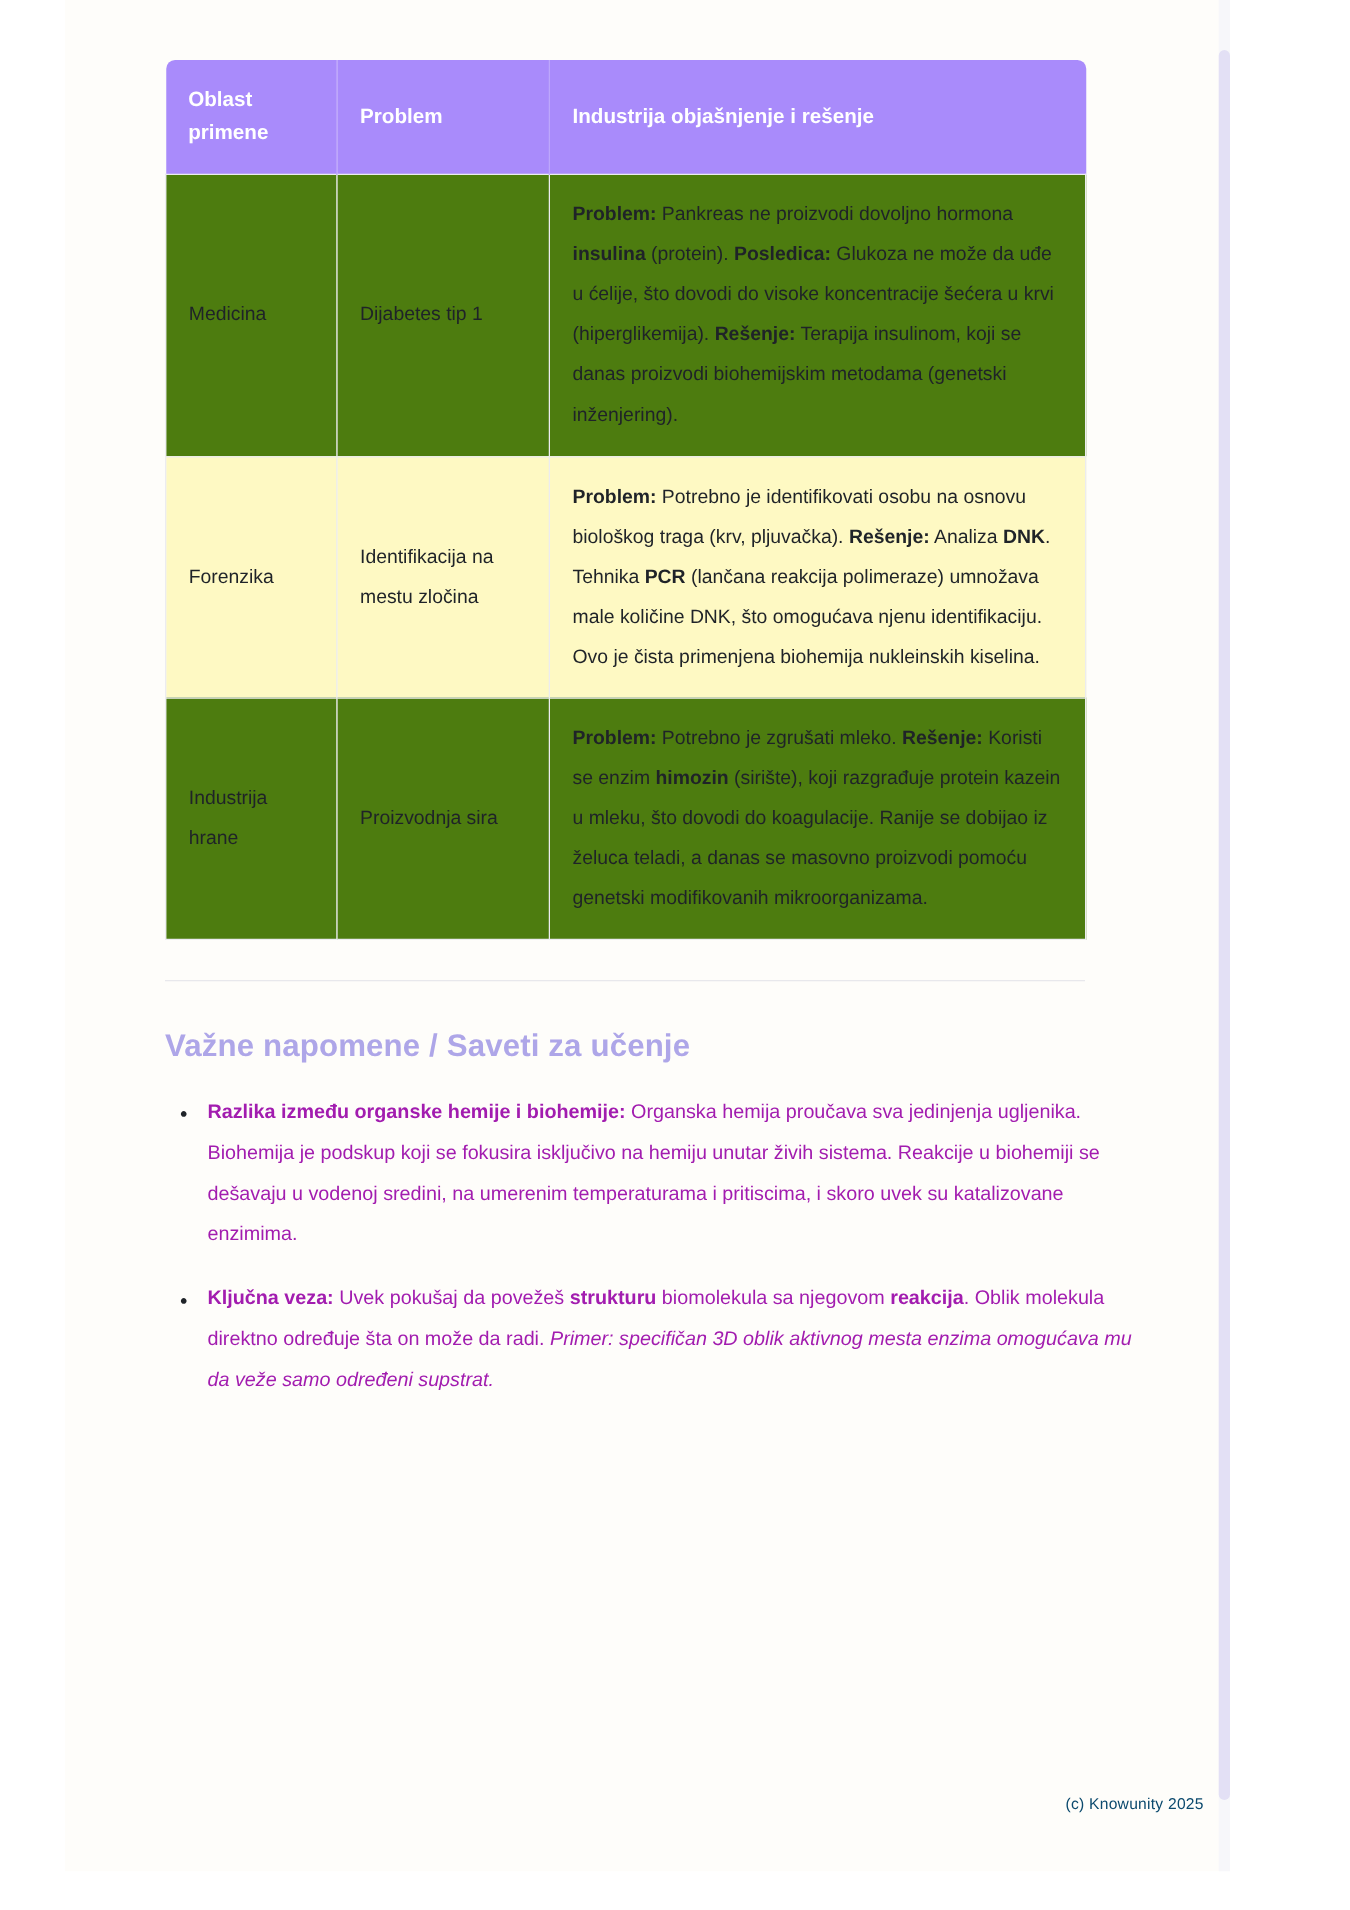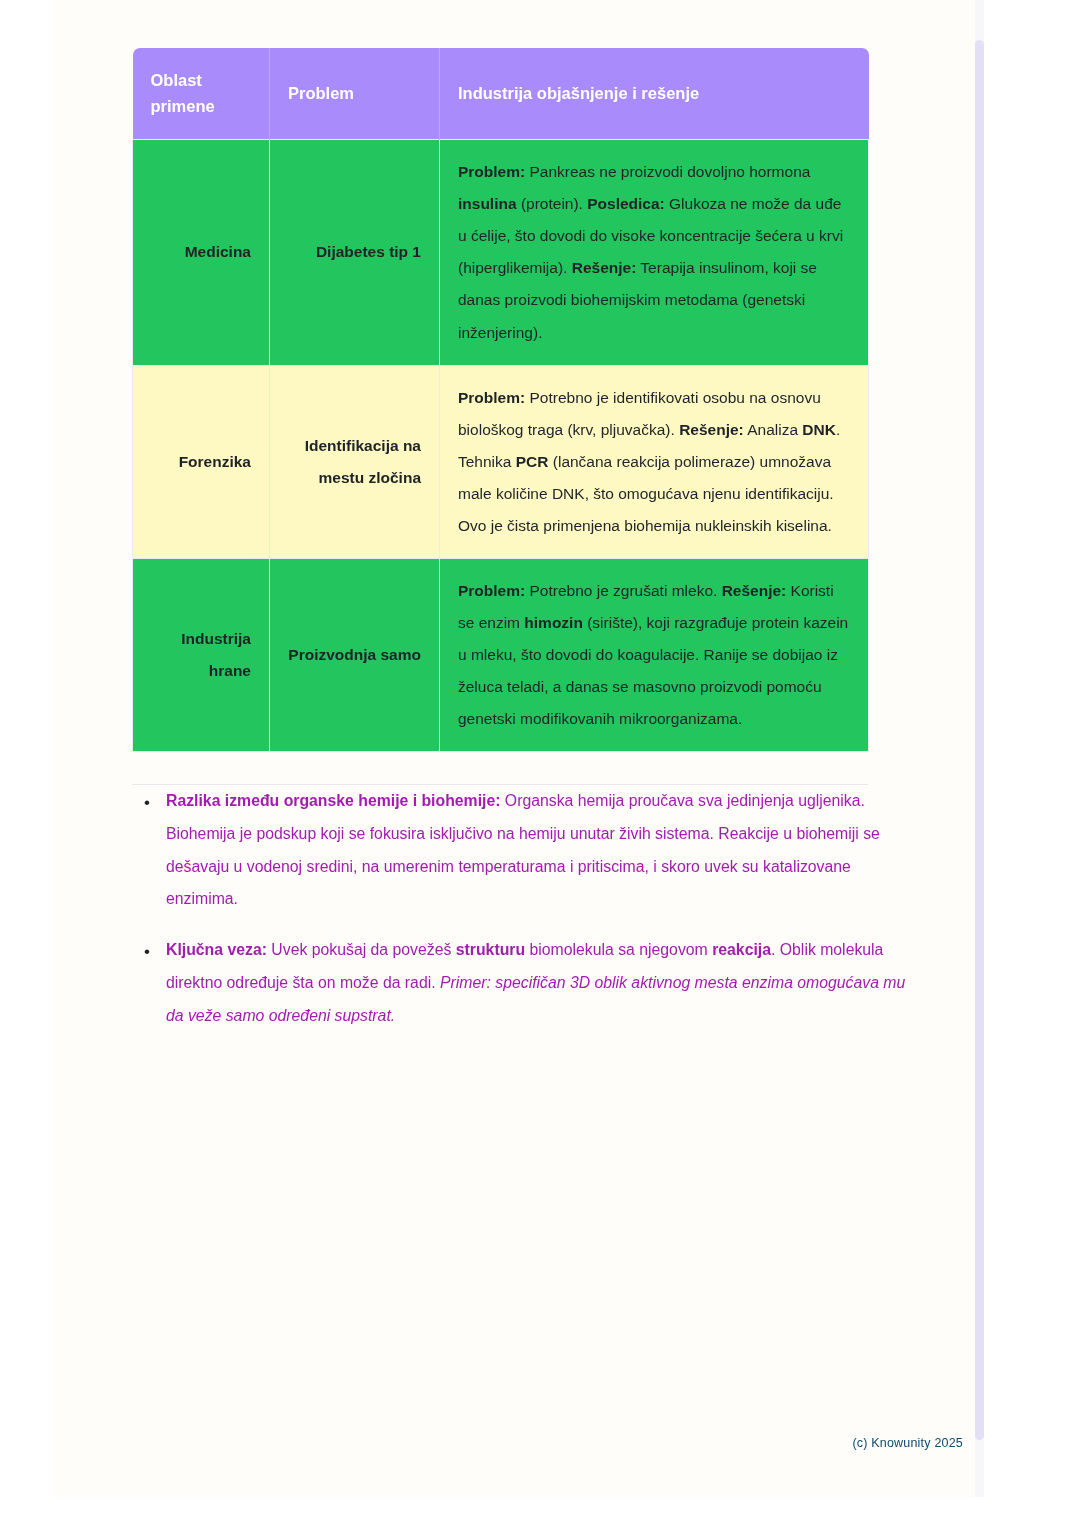--- a/index.html
+++ b/index.html
@@ -76,23 +76,23 @@
 
   #apps-table tbody td {
     font-size: 15.5px;
     line-height: 2.07;
     color: #1f2328;
     vertical-align: middle;
     padding: 16px 18px;
     border: 1px solid #ececf0;
   }
   #apps-table tbody tr.tint td { background: #fef9c3; }
-  #apps-table tbody tr.plain td { background: #22c55e; }
+  #apps-table tbody tr.plain td { background: #4d7c0f; }
   #apps-table tbody td.area,
-  #apps-table tbody td.problem { font-weight: bold; text-align: right; }
+  #apps-table tbody td.problem { font-weight: normal; }
   #apps-table tbody td.detail { font-weight: normal; }
   #apps-table tbody td b { font-weight: bold; }
 
   
   col.c1 { width: 137px; }
   col.c2 { width: 170px; }
   col.c3 { width: 429px; }
 
   
   #section-divider {
@@ -173,28 +173,29 @@
           <td class="problem">Dijabetes tip 1</td>
           <td class="detail"><b>Problem:</b> Pankreas ne proizvodi dovoljno hormona <b>insulina</b> (protein). <b>Posledica:</b> Glukoza ne može da uđe u ćelije, što dovodi do visoke koncentracije šećera u krvi (hiperglikemija). <b>Rešenje:</b> Terapija insulinom, koji se danas proizvodi biohemijskim metodama (genetski inženjering).</td>
         </tr>
         <tr class="tint">
           <td class="area">Forenzika</td>
           <td class="problem">Identifikacija na mestu zločina</td>
           <td class="detail"><b>Problem:</b> Potrebno je identifikovati osobu na osnovu biološkog traga (krv, pljuvačka). <b>Rešenje:</b> Analiza <b>DNK</b>. Tehnika <b>PCR</b> (lančana reakcija polimeraze) umnožava male količine DNK, što omogućava njenu identifikaciju. Ovo je čista primenjena biohemija nukleinskih kiselina.</td>
         </tr>
         <tr class="plain">
           <td class="area">Industrija hrane</td>
-          <td class="problem">Proizvodnja samo</td>
+          <td class="problem">Proizvodnja sira</td>
           <td class="detail"><b>Problem:</b> Potrebno je zgrušati mleko. <b>Rešenje:</b> Koristi se enzim <b>himozin</b> (sirište), koji razgrađuje protein kazein u mleku, što dovodi do koagulacije. Ranije se dobijao iz želuca teladi, a danas se masovno proizvodi pomoću genetski modifikovanih mikroorganizama.</td>
         </tr>
       </tbody>
     </table>
 
     <hr id="section-divider">
 
+    <h2 id="notes-heading">Važne napomene / Saveti za učenje</h2>
 
     <ul id="notes-list">
       <li><b>Razlika između organske hemije i biohemije:</b> Organska hemija proučava sva jedinjenja ugljenika. Biohemija je podskup koji se fokusira isključivo na hemiju unutar živih sistema. Reakcije u biohemiji se dešavaju u vodenoj sredini, na umerenim temperaturama i pritiscima, i skoro uvek su katalizovane enzimima.</li>
       <li><b>Ključna veza:</b> Uvek pokušaj da povežeš <b>strukturu</b> biomolekula sa njegovom <b>reakcija</b>. Oblik molekula direktno određuje šta on može da radi. <i>Primer: specifičan 3D oblik aktivnog mesta enzima omogućava mu da veže samo određeni supstrat.</i></li>
     </ul>
 
   </div>
 
   <div id="watermark">(c) Knowunity 2025</div>
 

